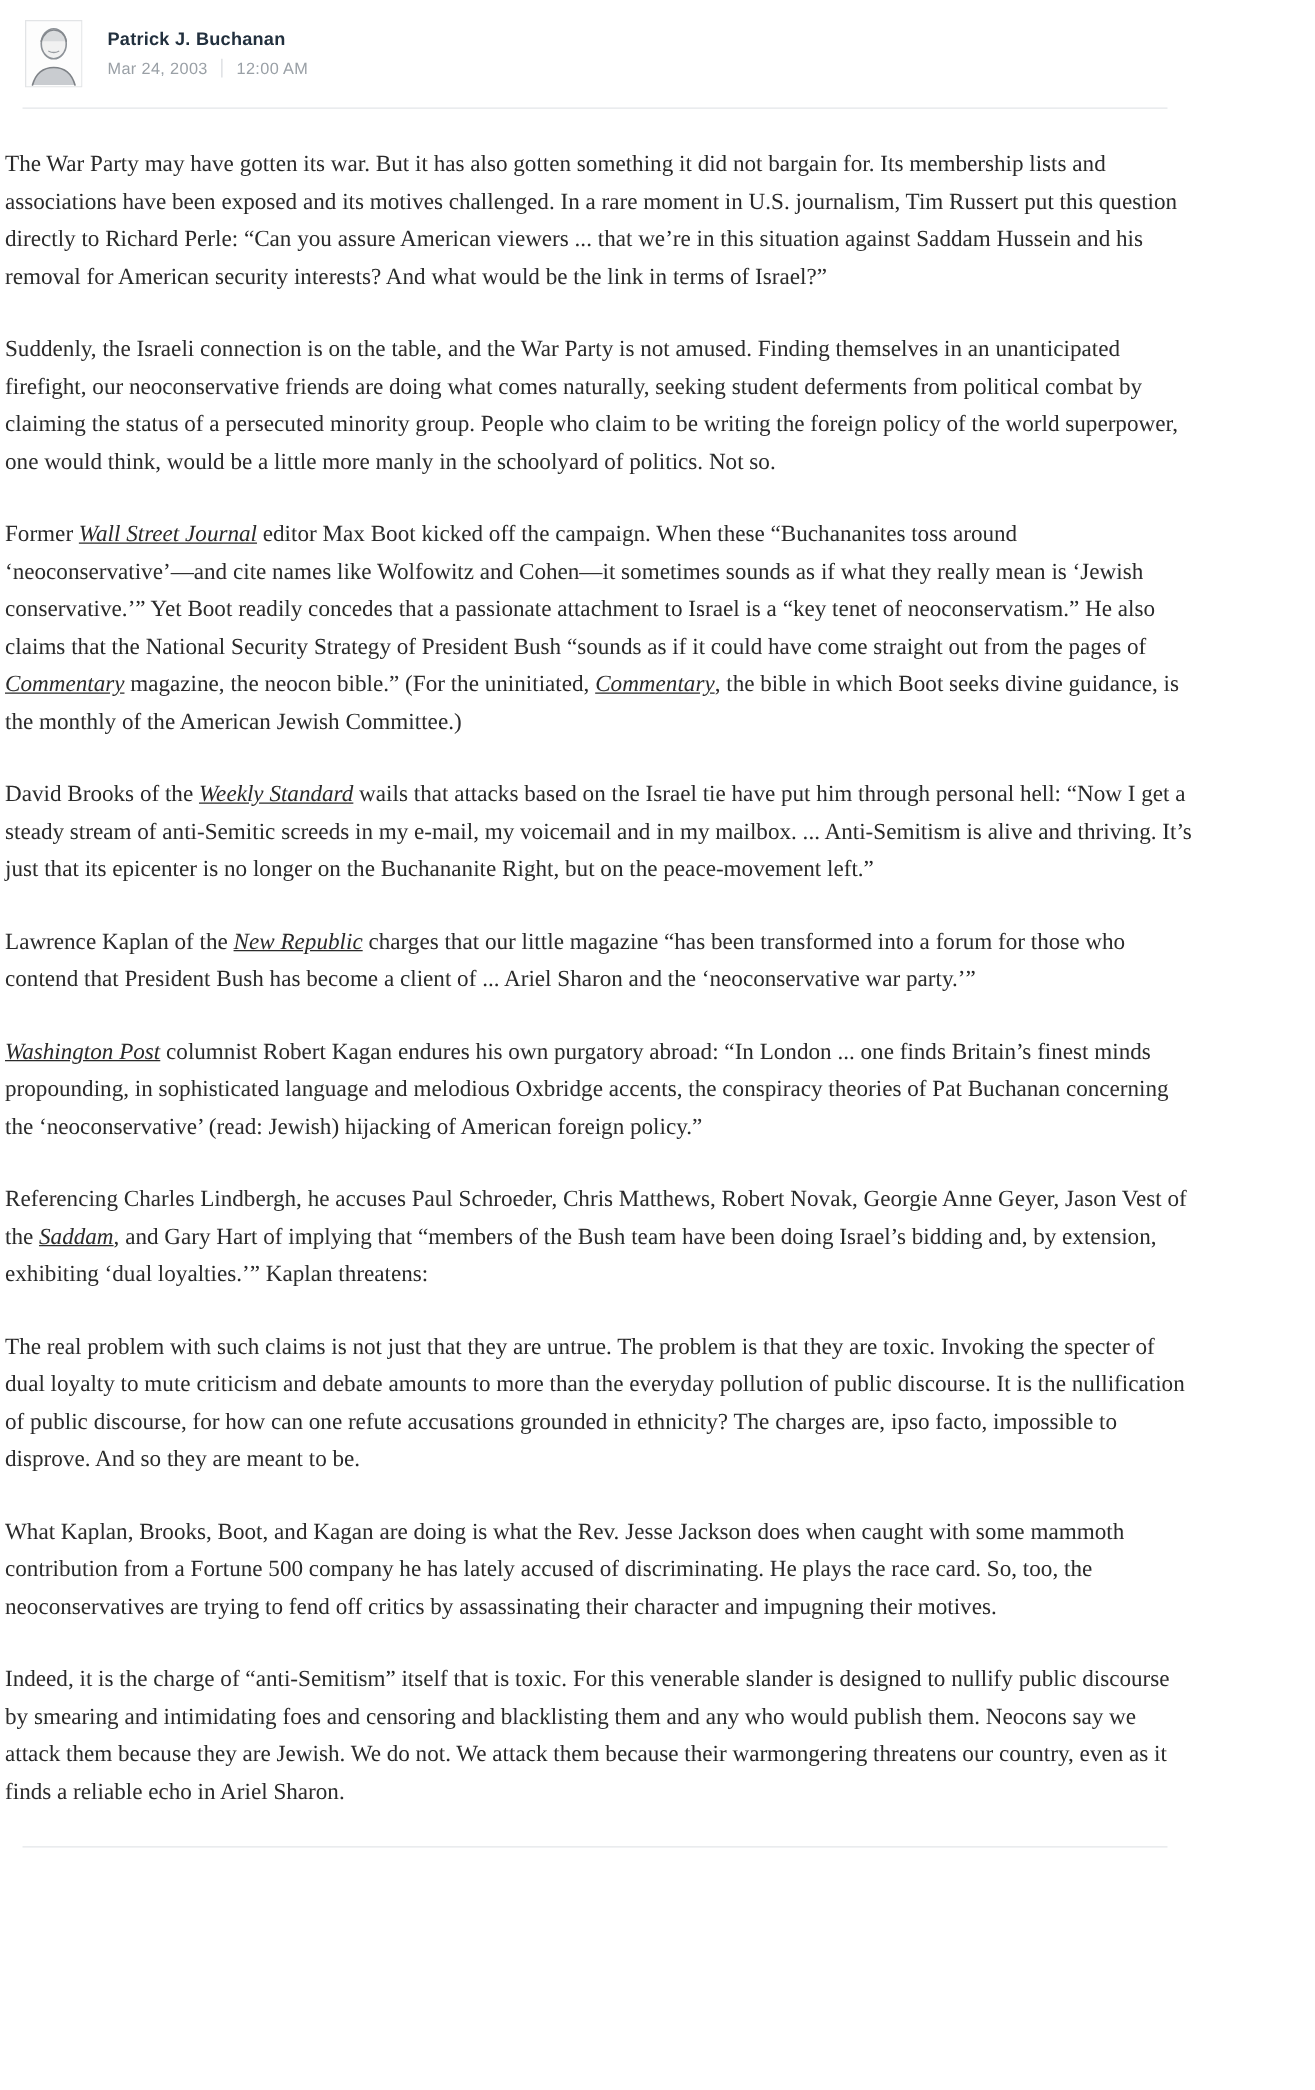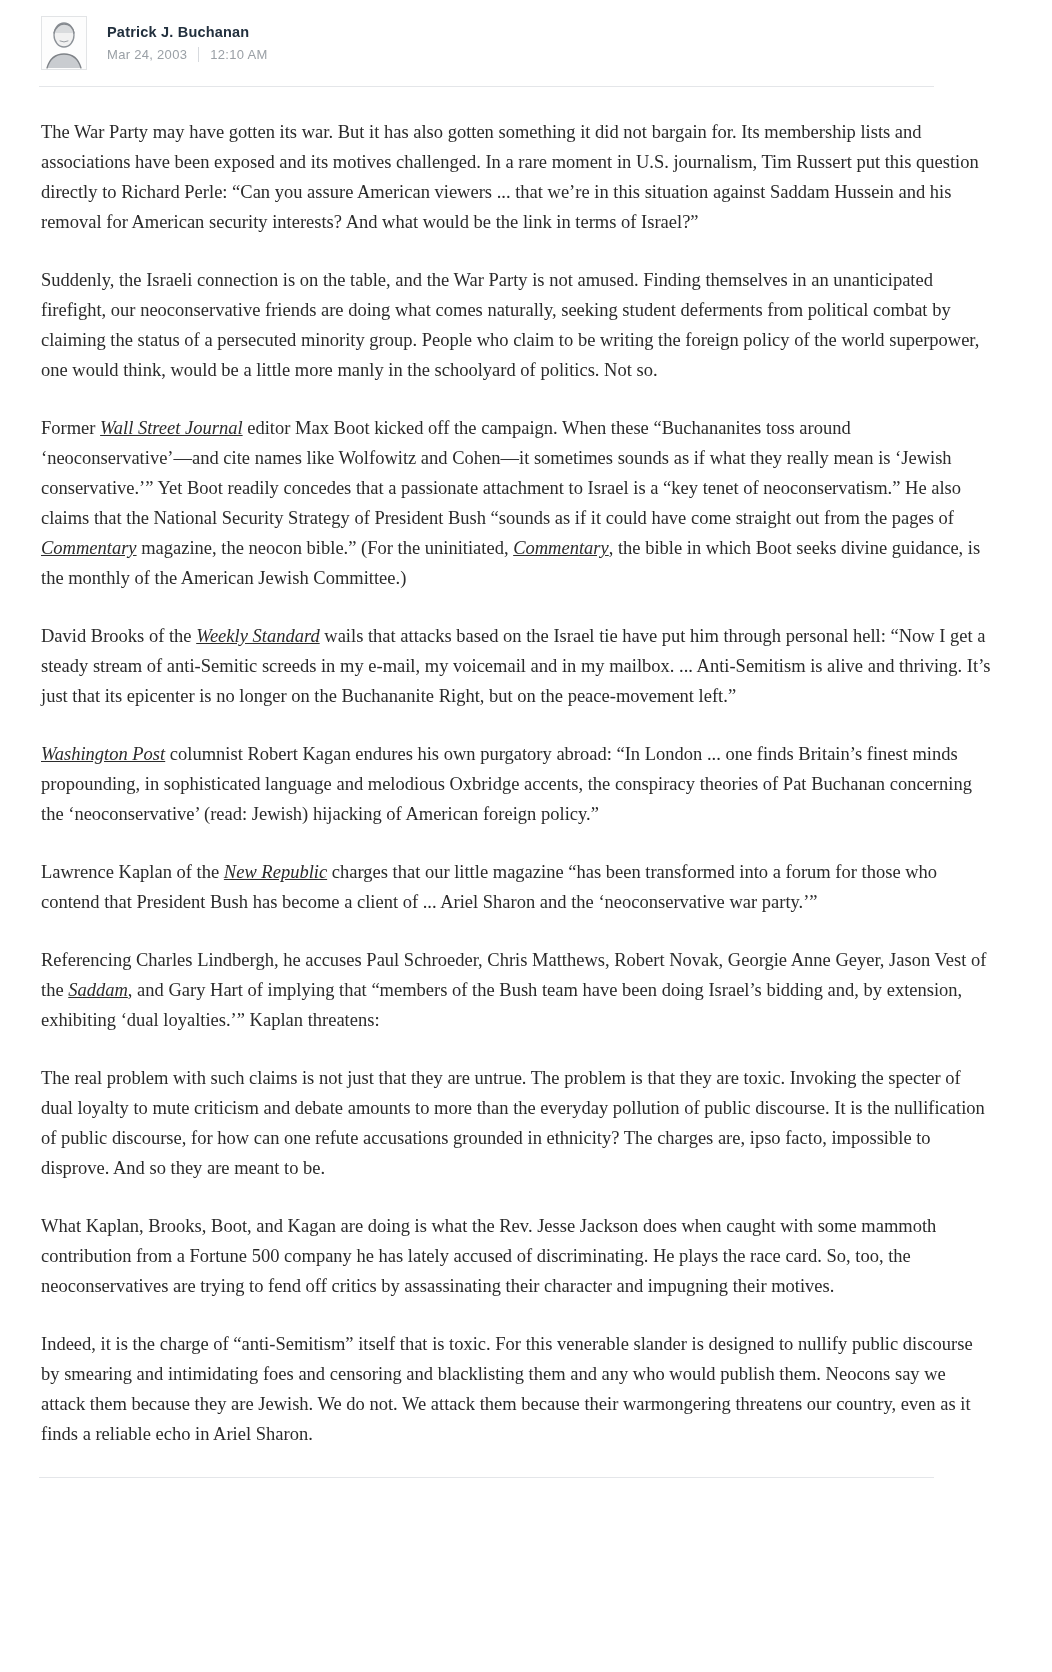--- a/index.html
+++ b/index.html
@@ -4,21 +4,20 @@
 <style>
   * { box-sizing: border-box; }
   html, body { margin: 0; padding: 0; background: #ffffff; }
   .page {
     width: 952px;
     min-height: 1672px;
     background: #ffffff;
     font-family: "Liberation Serif", serif;
     color: #2d2d2d;
     position: relative;
-    padding-left: 21px;
   }
   
   .byline {
     display: flex;
     align-items: center;
     padding: 16px 20px 16px 20px;
   }
   .avatar-wrap {
     width: 46px;
     height: 54px;
@@ -54,21 +53,21 @@
   }
   .rule {
     border: none;
     border-top: 1px solid #e4e6e9;
     margin: 0 18px;
     height: 0;
   }
   
   .article {
     width: 950px;
-    margin-left: 20px;
+    margin-left: 4px;
     padding-top: 2px;
   }
   .article p.para {
     font-size: 18.5px;
     line-height: 30px;
     color: #2b2b2b;
     margin: 28px 0;
   }
   .article p.para em { font-style: italic; text-decoration: underline; }
   .bottom-rule {
@@ -93,34 +92,34 @@
           <path d="M6 52 q4 -14 17 -14 q13 0 17 14" fill="#c9ccd0" stroke="#7e8287"></path>
           <path d="M19 25 q4 2 8 0" stroke="#9a9ea3" stroke-width="1"></path>
         </g>
       </svg>
     </div>
     <div class="byline-text">
       <a class="author-name">Patrick J. Buchanan</a>
       <div class="meta-row">
         <span>Mar 24, 2003</span>
         <span class="meta-divider"></span>
-        <span>12:10 AM</span>
+        <span>12:00 AM</span>
       </div>
     </div>
   </div>
 
   <hr class="rule">
 
   <div class="article">
       <p class="para"><span>The War Party may have gotten its war. But it has also gotten something it did not bargain for. Its membership lists and associations have been exposed and its motives challenged. In a rare moment in U.S. journalism, Tim Russert put this question directly to Richard Perle: “Can you assure American viewers ... that we’re in this situation against Saddam Hussein and his removal for American security interests? And what would be the link in terms of Israel?”</span></p>
       <p class="para"><span>Suddenly, the Israeli connection is on the table, and the War Party is not amused. Finding themselves in an unanticipated firefight, our neoconservative friends are doing what comes naturally, seeking student deferments from political combat by claiming the status of a persecuted minority group. People who claim to be writing the foreign policy of the world superpower, one would think, would be a little more manly in the schoolyard of politics. Not so.</span></p>
       <p class="para"><span>Former </span><em>Wall Street Journal</em><span> editor Max Boot kicked off the campaign. When these “Buchananites toss around ‘neoconservative’—and cite names like Wolfowitz and Cohen—it sometimes sounds as if what they really mean is ‘Jewish conservative.’” Yet Boot readily concedes that a passionate attachment to Israel is a “key tenet of neoconservatism.” He also claims that the National Security Strategy of President Bush “sounds as if it could have come straight out from the pages of </span><em>Commentary</em><span> magazine, the neocon bible.” (For the uninitiated, </span><em>Commentary</em><span>, the bible in which Boot seeks divine guidance, is the monthly of the American Jewish Committee.)</span></p>
       <p class="para"><span>David Brooks of the </span><em>Weekly Standard</em><span> wails that attacks based on the Israel tie have put him through personal hell: “Now I get a steady stream of anti-Semitic screeds in my e-mail, my voicemail and in my mailbox. ... Anti-Semitism is alive and thriving. It’s just that its epicenter is no longer on the Buchananite Right, but on the peace-movement left.”</span></p>
+      <p class="para"><span>Lawrence Kaplan of the </span><em>New Republic</em><span> charges that our little magazine “has been transformed into a forum for those who contend that President Bush has become a client of ... Ariel Sharon and the ‘neoconservative war party.’”</span></p>
       <p class="para"><em>Washington Post</em><span> columnist Robert Kagan endures his own purgatory abroad: “In London ... one finds Britain’s finest minds propounding, in sophisticated language and melodious Oxbridge accents, the conspiracy theories of Pat Buchanan concerning the ‘neoconservative’ (read: Jewish) hijacking of American foreign policy.”</span></p>
-      <p class="para"><span>Lawrence Kaplan of the </span><em>New Republic</em><span> charges that our little magazine “has been transformed into a forum for those who contend that President Bush has become a client of ... Ariel Sharon and the ‘neoconservative war party.’”</span></p>
       <p class="para"><span>Referencing Charles Lindbergh, he accuses Paul Schroeder, Chris Matthews, Robert Novak, Georgie Anne Geyer, Jason Vest of the </span><em>Saddam</em><span>, and Gary Hart of implying that “members of the Bush team have been doing Israel’s bidding and, by extension, exhibiting ‘dual loyalties.’” Kaplan threatens:</span></p>
       <p class="para"><span>The real problem with such claims is not just that they are untrue. The problem is that they are toxic. Invoking the specter of dual loyalty to mute criticism and debate amounts to more than the everyday pollution of public discourse. It is the nullification of public discourse, for how can one refute accusations grounded in ethnicity? The charges are, ipso facto, impossible to disprove. And so they are meant to be.</span></p>
       <p class="para"><span>What Kaplan, Brooks, Boot, and Kagan are doing is what the Rev. Jesse Jackson does when caught with some mammoth contribution from a Fortune 500 company he has lately accused of discriminating. He plays the race card. So, too, the neoconservatives are trying to fend off critics by assassinating their character and impugning their motives.</span></p>
       <p class="para"><span>Indeed, it is the charge of “anti-Semitism” itself that is toxic. For this venerable slander is designed to nullify public discourse by smearing and intimidating foes and censoring and blacklisting them and any who would publish them. Neocons say we attack them because they are Jewish. We do not. We attack them because their warmongering threatens our country, even as it finds a reliable echo in Ariel Sharon.</span></p>
     </div>
 
   <hr class="bottom-rule">
 
 </div>
 

